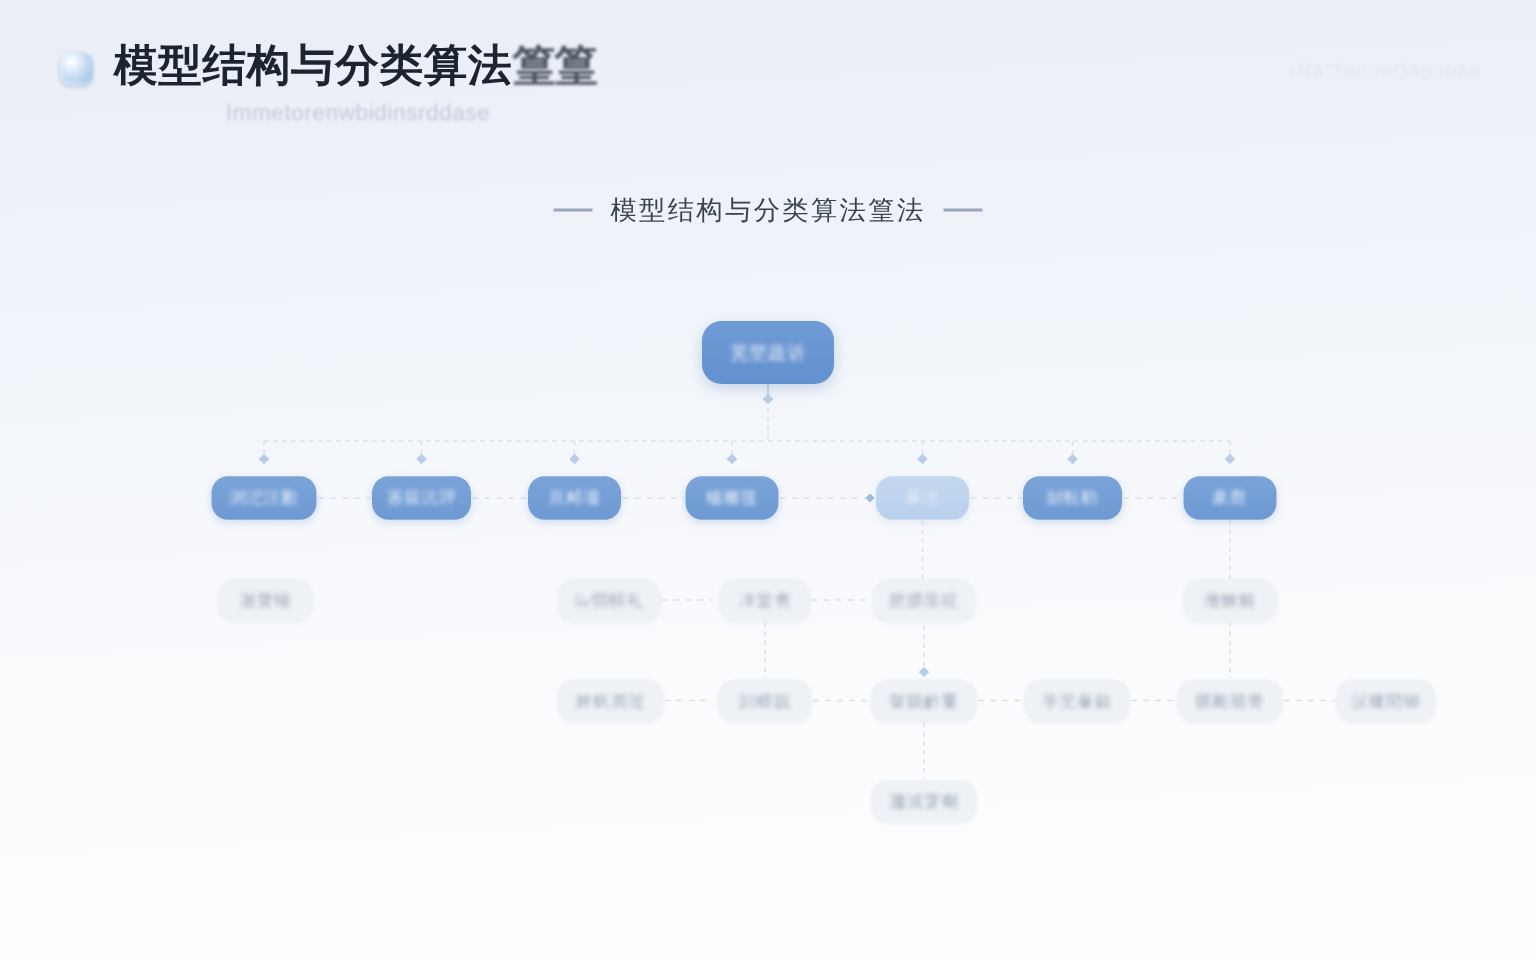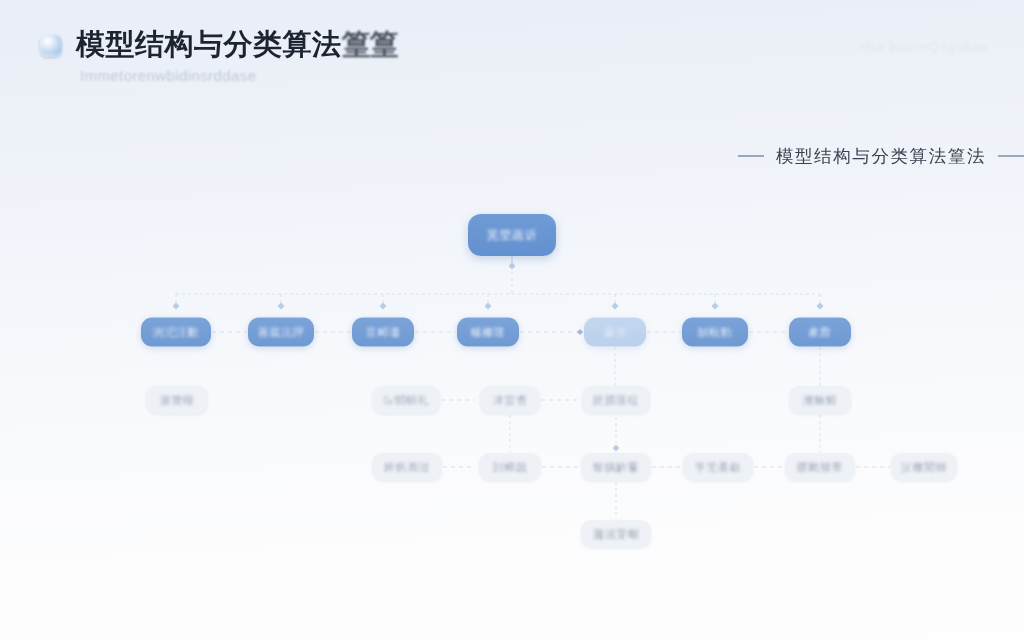--- a/index.html
+++ b/index.html
@@ -13,39 +13,39 @@
 
   
   .hdr{position:absolute;left:40px;top:26px;display:flex;align-items:flex-start;gap:14px;}
   .logo{
     width:22px;height:22px;margin-top:9px;border-radius:7px;
     background:
       radial-gradient(circle at 34% 28%, #ffffff 0%, #e7f0fb 22%, #b9d2ee 58%, #8fb6e0 82%, #7fa9d8 100%);
     box-shadow:0 1px 3px rgba(90,125,175,.35), inset 0 -2px 4px rgba(255,255,255,.65);
     filter:blur(.35px);
   }
-  .ttl-wrap{display:flex;flex-direction:column;}
+  .ttl-wrap{display:flex;flex-direction:column;text-align:center;}
   .ttl{
     font-size:29px;font-weight:700;color:#1d2430;letter-spacing:.5px;line-height:1.25;
     white-space:nowrap;
   }
   .ttl .smear{color:#2a3240;filter:blur(1.15px);opacity:.82;letter-spacing:-1px;}
   .sub{
     margin-top:5px;margin-left:4px;font-size:15px;color:#b9c2d2;letter-spacing:.4px;
     filter:blur(1.05px);opacity:.85;white-space:nowrap;
   }
   .corner{
     position:absolute;right:36px;top:40px;font-size:12.5px;color:#dfe5ef;
     letter-spacing:1.1px;filter:blur(1.1px);opacity:.9;white-space:nowrap;
   }
 
   
   .sect{
-    position:absolute;left:0;right:0;top:144px;display:flex;align-items:center;
-    justify-content:flex-end;gap:12px;
+    position:absolute;left:0;right:0;top:128px;display:flex;align-items:center;
+    justify-content:center;gap:12px;
   }
   .sect .rule{width:26px;height:1.5px;background:#7f8da4;opacity:.75;}
   .sect .txt{font-size:17.5px;color:#39424f;letter-spacing:1.6px;white-space:nowrap;filter:blur(.42px);}
 
   
   #diagram{position:absolute;left:0;top:0;width:1024px;height:640px;}
   svg.links{position:absolute;left:0;top:0;width:1024px;height:640px;pointer-events:none;}
 
   .node{
     position:absolute;transform:translate(-50%,-50%);

